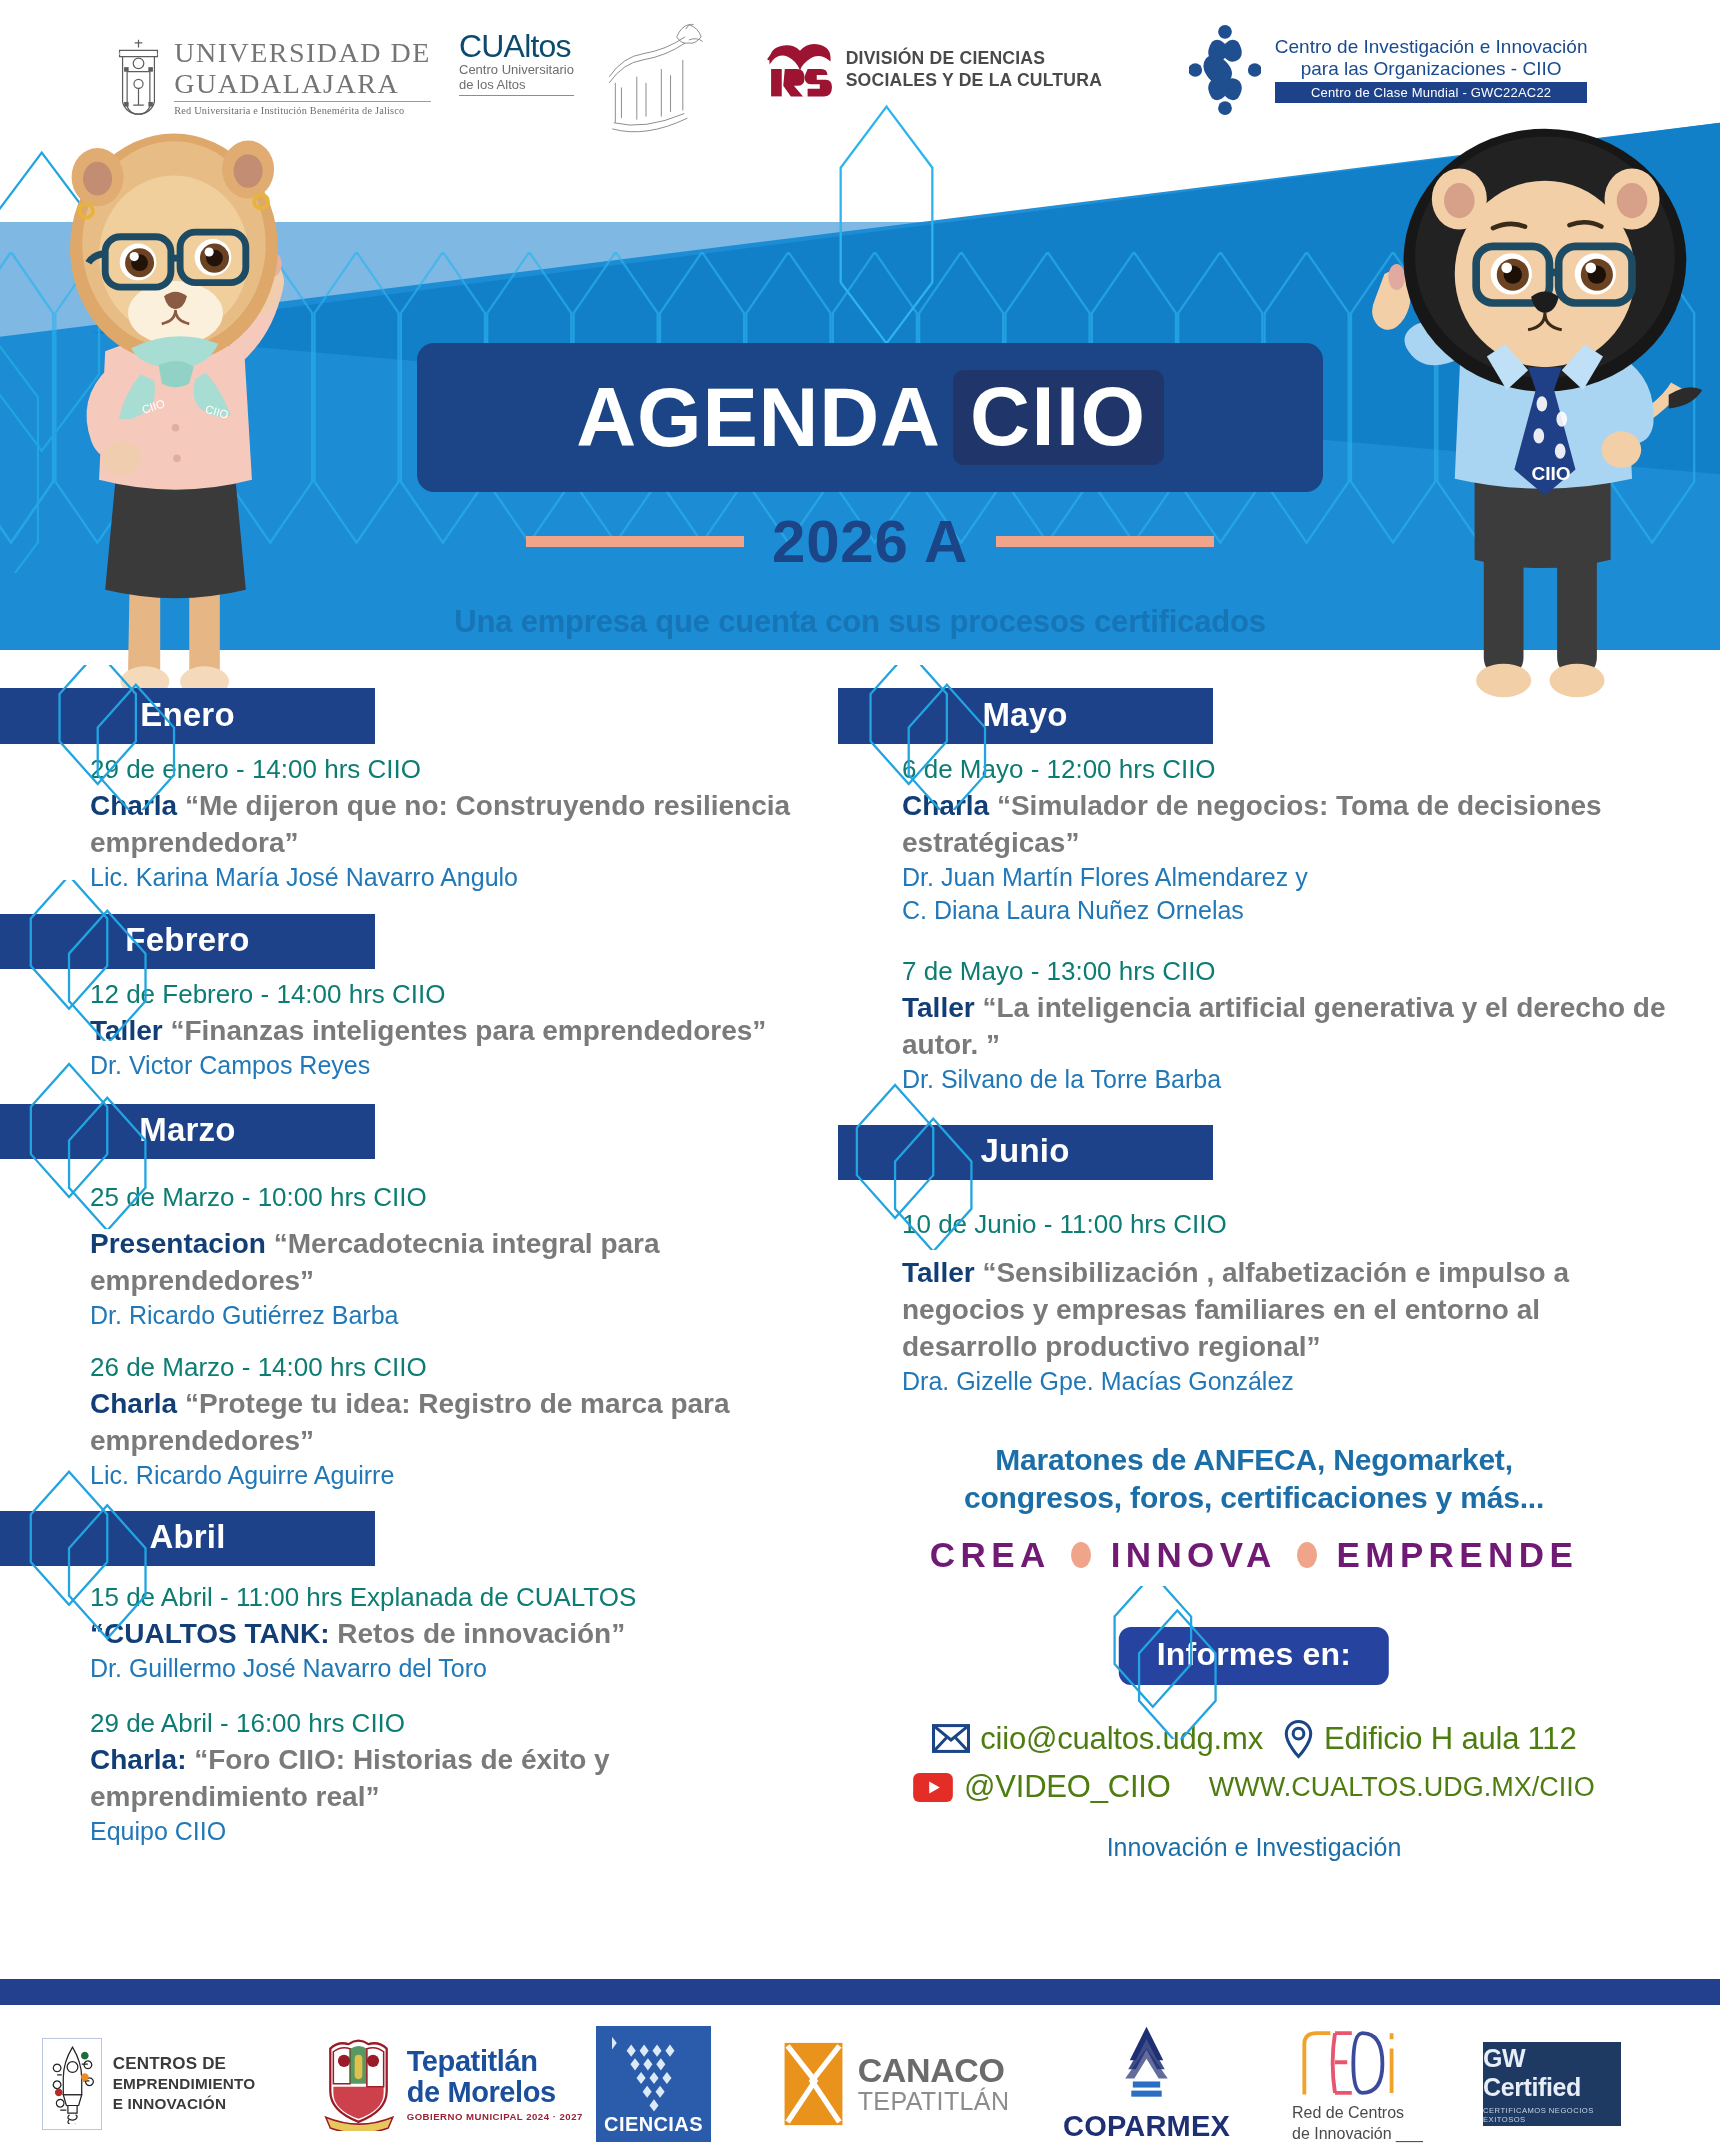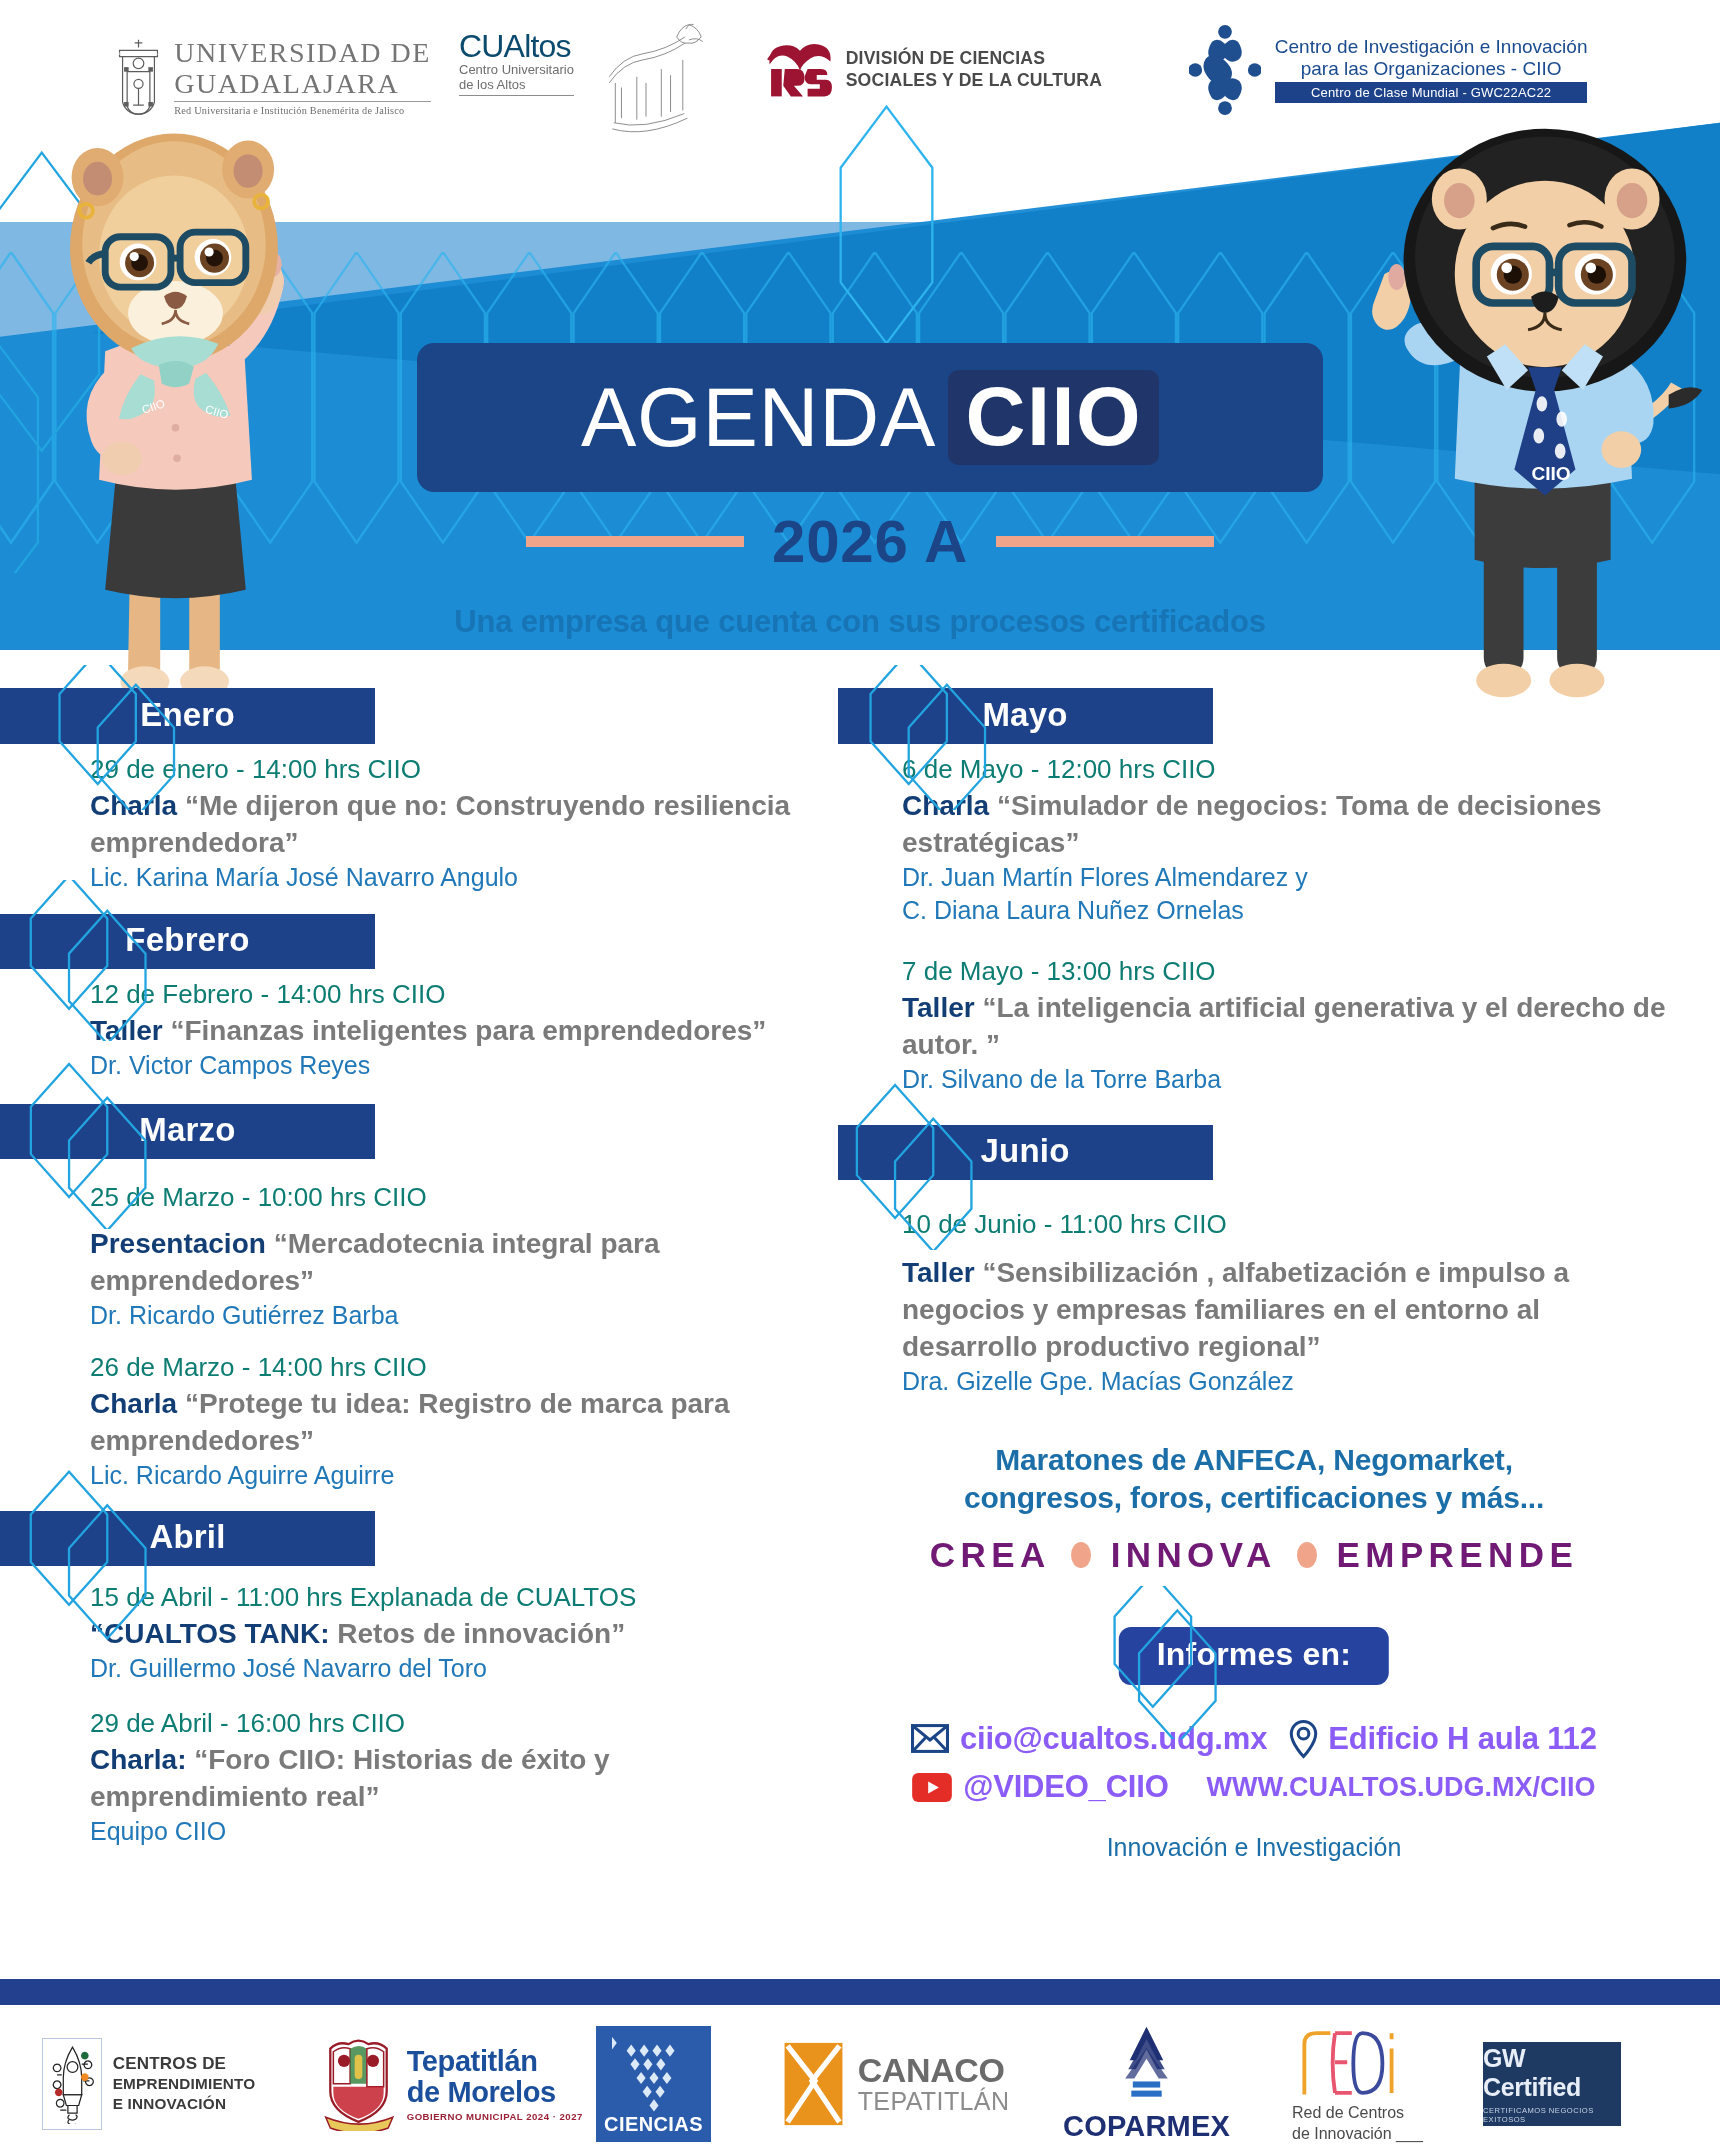--- a/index.html
+++ b/index.html
@@ -49,21 +49,21 @@
   .ciio-mark { width:72px; height:90px; }
   .ciio-tx1 { color:#1b4b8f; font-size:19px; line-height:22px; text-align:center; }
   .ciio-badge { background:#1d4289; color:#fff; font-size:13px; padding:3.1px 7.6px; text-align:center; margin-top:2.3px; letter-spacing:0.2px;}
 
   
   .title-card {
     position:absolute; left:417px; top:343px; width:906px; height:149px;
     background:#1b4586; border-radius:17px; z-index:12;
     display:flex; align-items:center; justify-content:center; gap:12.2px;
   }
-  .t-agenda { color:#ffffff; font-size:83px; font-weight:normal; letter-spacing:0.8px; line-height:83px; font-stretch:condensed;}
+  .t-agenda { color:#ffffff; font-size:83px; font-weight:bold; letter-spacing:0.8px; line-height:83px; font-stretch:condensed;}
   .t-ciio-box { background:#20366b; border-radius:10.7px; padding:4.6px 17px 7.6px 17px; }
   .t-ciio { color:#ffffff; font-size:83px; font-weight:bold; letter-spacing:1.5px; line-height:83px;}
 
   .year-row { position:absolute; left:417px; top:511px; width:906px; height:61px; z-index:12;
               display:flex; align-items:center; justify-content:center; gap:27.5px;}
   .yr-rule { width:218px; height:11.5px; background:#f0a58a; }
   .t-year { color:#1b4586; font-size:60px; font-weight:bold; letter-spacing:0.8px; }
   .tagline { position:absolute; left:0; top:604px; width:1720px; text-align:center; z-index:12;
              color:#1774b5; font-size:31px; font-weight:bold; letter-spacing:-0.2px;}
 
@@ -105,21 +105,21 @@
 
   .informes-wrap { position:relative; margin-top:26px; height:107px; }
   .informes-btn { position:absolute; left:50%; transform:translateX(-50%); top:26px;
                   background:#2743a0; color:#fff; border-radius:12.2px;
                   font-size:32px; font-weight:bold; padding:9.2px 38px 12.2px 38px; letter-spacing:0.2px; }
   .inf-hex { position:absolute; left:50%; margin-left:-161px; top:-15.3px; z-index:2; }
 
   .contact-grid { margin-top:6.1px; }
   .c-row { display:flex; align-items:center; justify-content:center; gap:21.4px; margin-top:10.7px; }
   .c-item { display:flex; align-items:center; gap:10.7px; }
-  .c-text { color:#8b5cf6; font-size:31px; font-weight:bold; letter-spacing:-0.2px; }
+  .c-text { color:#4d7c0f; font-size:31px; font-weight:normal; letter-spacing:-0.2px; }
   .c-text.url { font-size:27px; letter-spacing:0px; }
   .organiza { margin-top:26px; text-align:center; color:#1b6ea8; font-size:25px; line-height:32px;}
 
   
   .footer-bar { position:absolute; left:0; top:1979px; width:1720px; height:26px; background:#22408e; z-index:20;}
   .footer { position:absolute; left:0; top:2018px; width:1720px; height:132px; z-index:20;
             display:flex; align-items:center; }
   .f-logo { position:absolute; display:flex; align-items:center; gap:10.7px; }
 
   .f-cei { left:42px; }

